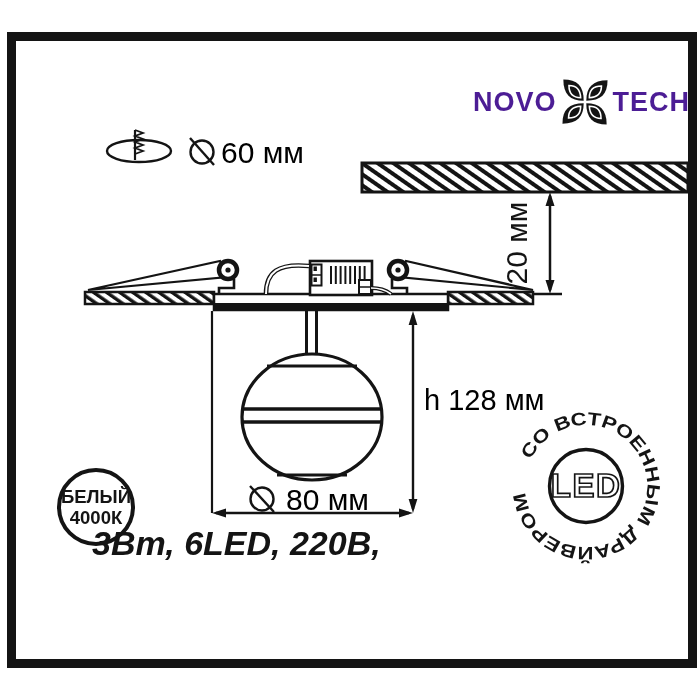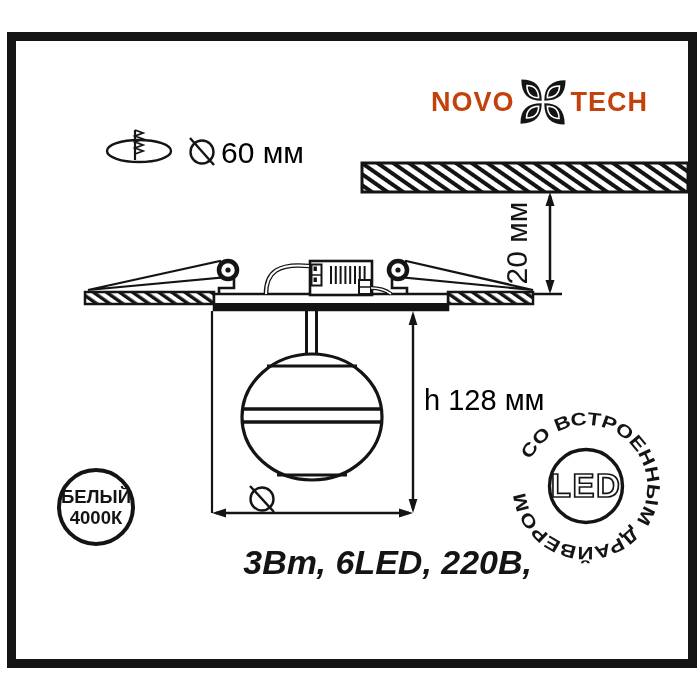--- a/index.html
+++ b/index.html
@@ -7,25 +7,25 @@
           font-family:"Liberation Sans",sans-serif;color:#141414;}
   #frame{position:absolute;left:7px;top:32px;width:690px;height:636px;
          border:9px solid #141414;box-sizing:border-box;}
   #drawing{position:absolute;left:0;top:0;}
   .dimtext{position:absolute;font-size:30px;color:#000000;white-space:nowrap;}
   #depth-label{position:absolute;left:451px;top:227px;width:130px;height:32px;
                transform:rotate(-90deg);text-align:center;font-size:30px;white-space:nowrap;}
   #height-label{left:424px;top:384px;font-size:29px;}
   #cutout-label{left:221px;top:136px;}
   #body-label{left:286px;top:483px;}
-  #logo{position:absolute;left:431px;top:72px;display:flex;align-items:center;
-        font-weight:bold;font-size:27px;letter-spacing:1px;color:#c2410c;}
+  #logo{position:absolute;left:473px;top:72px;display:flex;align-items:center;
+        font-weight:bold;font-size:27px;letter-spacing:1px;color:#4c1d95;}
   #logo svg{margin:0 2px;}
-  #specs{position:absolute;left:92px;top:524px;width:440px;text-align:right;
-         font-weight:bold;font-style:italic;color:#141414;margin-top:19px;}
+  #specs{position:absolute;left:92px;top:524px;width:440px;text-align:left;
+         font-weight:bold;font-style:italic;color:#141414;}
   #spec-power{font-size:34px;margin:0 0 13px 0;}
   #spec-mat1{font-size:30px;margin:0 0 4px 0;}
   #spec-mat2{font-size:30px;margin:0;}
   #color-badge{position:absolute;left:57px;top:468px;width:70px;height:70px;
                border:4.5px solid #141414;border-radius:50%;display:flex;flex-direction:column;
                align-items:center;justify-content:center;font-weight:bold;font-size:18.5px;
                line-height:21px;text-align:center;}
   #led-badge{position:absolute;left:500px;top:400px;}
 </style>
 </head>
@@ -162,20 +162,21 @@
           <path d="M35,25 C35,16.5 40,11.5 49,11.5 C49,19.5 44.5,24.5 35,25 Z" fill="none" stroke="#ffffff" stroke-width="1.8"></path>
         </g>
       </g>
     </svg>
     <span>TECH</span>
   </div>
 
   <span class="dimtext" id="cutout-label">60 мм</span>
   <div id="depth-label">20 мм</div>
   <span class="dimtext" id="height-label">h 128 мм</span>
+  <span class="dimtext" id="body-label">80 мм</span>
 
   <div id="specs">
     <p id="spec-power">3Вт, 6LED, 220В,</p>
   </div>
 
   <div id="color-badge">
     <span>БЕЛЫЙ</span>
     <span>4000К</span>
   </div>
 

